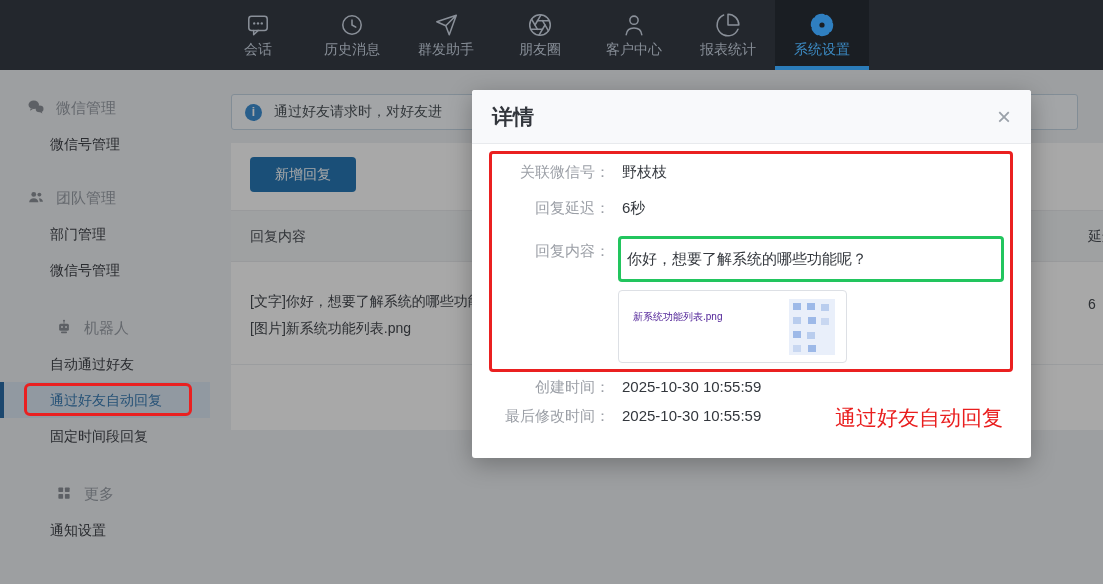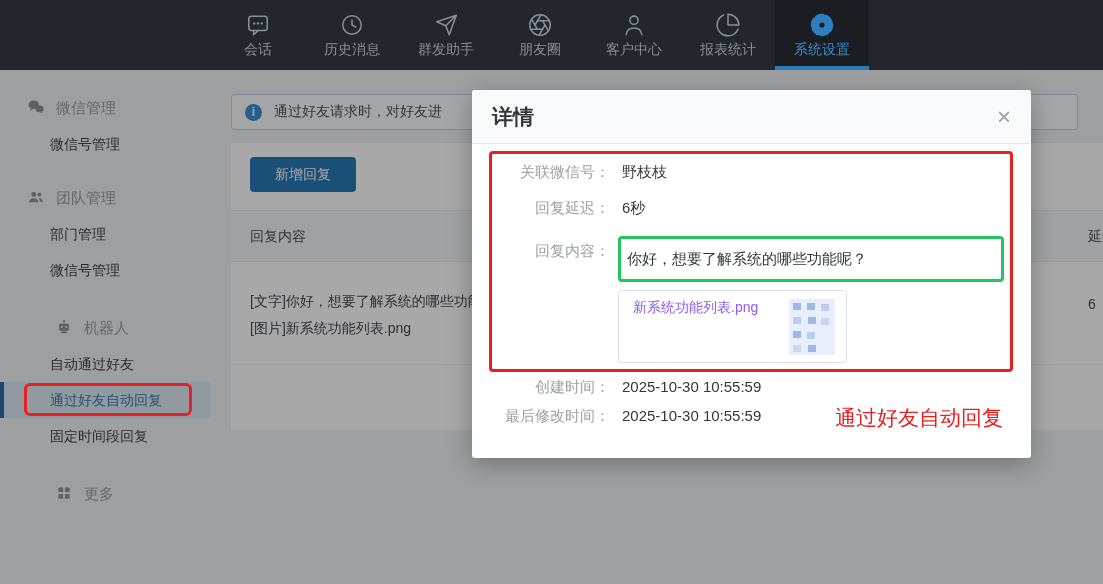--- a/index.html
+++ b/index.html
@@ -53,21 +53,21 @@
     border-radius:3px 3px 0 0;display:flex;align-items:center;justify-content:space-between;
     padding:0 20px;box-sizing:border-box;}
   .modal-title{font-size:21px;font-weight:bold;color:#32363c;}
   .modal-close{color:#9aa1a9;font-size:24px;line-height:1;cursor:pointer;}
   .f-label{position:absolute;left:0;width:138px;text-align:right;color:#9b9fa6;}
   .f-value{position:absolute;left:150px;color:#33373d;}
   .msg-box{position:absolute;left:146px;top:146px;width:386px;height:46px;border:3px solid #22c55e;
     border-radius:4px;box-sizing:border-box;display:flex;align-items:center;padding-left:6px;color:#33373d;}
   .attach-box{position:absolute;left:146px;top:200px;width:229px;height:73px;border:1px solid #dde0e5;
     border-radius:4px;box-sizing:border-box;cursor:pointer;}
-  .attach-name{position:absolute;left:14px;top:8px;color:#8b5cf6;font-size:14px;}
+  .attach-name{position:absolute;left:14px;top:19px;color:#4c1d95;font-size:10px;}
   .thumb{position:absolute;right:11px;top:8px;width:46px;height:56px;background:#e9effa;}
   .thumb::before{content:"";position:absolute;left:4px;top:4px;width:8px;height:7px;background:#9db9e8;
     box-shadow:14px 0 #9db9e8,28px 1px #b9cdee,0 14px #b9cdee,15px 14px #9db9e8,
     28px 15px #c8d7f1,0 28px #9db9e8,14px 29px #b9cdee,0 42px #c8d7f1,15px 42px #9db9e8;}
   
   .ann{position:absolute;z-index:40;box-sizing:border-box;}
   .ann-rect-sidebar{left:24px;top:383px;width:168px;height:33px;border:3px solid #ea2020;border-radius:6px;}
   .ann-rect-modal{left:489px;top:151px;width:524px;height:221px;border:3px solid #ea2020;border-radius:4px;}
   .ann-text{left:835px;top:404px;color:#e91e1e;font-size:21px;}
 </style>
@@ -197,20 +197,21 @@
     <span>
       <svg width="18" height="18" viewBox="0 0 24 24">
           <rect x="4.5" y="4.5" width="6.3" height="6.3" rx="1"></rect>
           <rect x="13.2" y="4.5" width="6.3" height="6.3" rx="1"></rect>
           <rect x="4.5" y="13.2" width="6.3" height="6.3" rx="1"></rect>
           <rect x="13.2" y="13.2" width="6.3" height="6.3" rx="1"></rect>
         </svg>
     </span>
     <span>更多</span>
   </div>
+  <div class="side-item">通知设置</div>
 </div>
 
 <div class="content">
   <div class="banner">
     <span class="info-icon">i</span>
     <span>通过好友请求时，对好友进</span>
   </div>
   <div class="card">
     <button class="add-btn">新增回复</button>
     <div class="thead">

